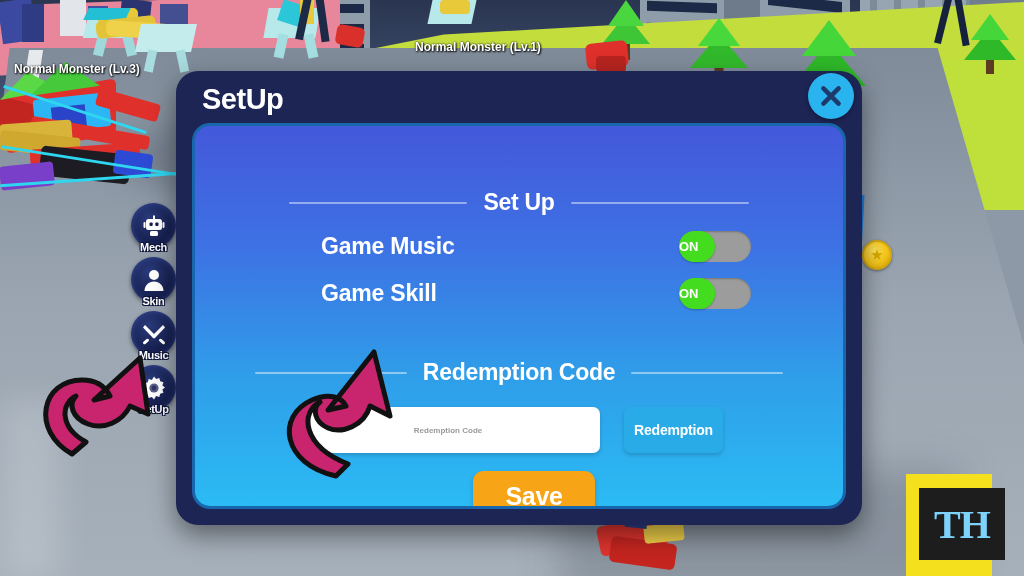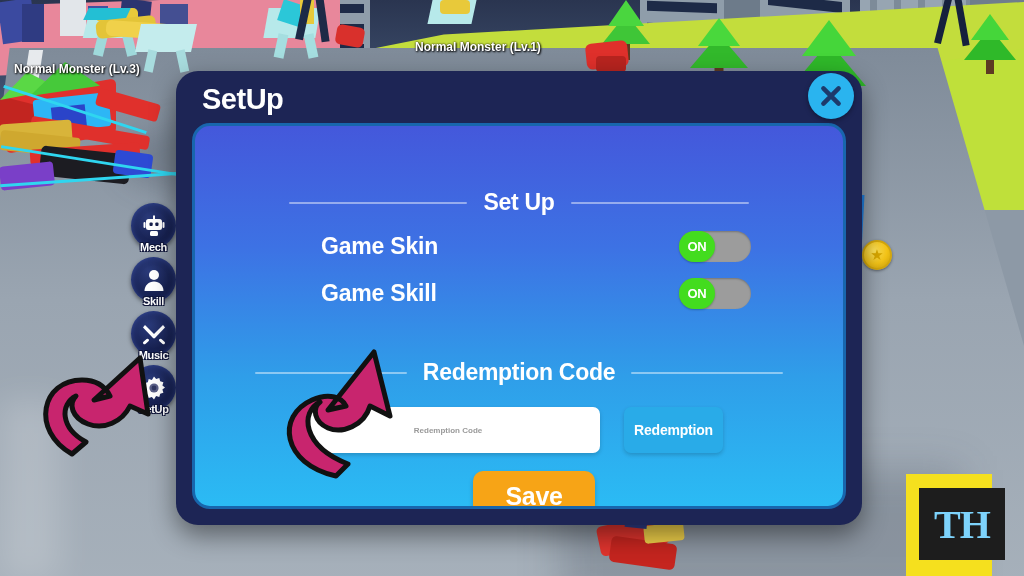--- a/index.html
+++ b/index.html
@@ -92,21 +92,21 @@
 
   .opt-row { position:absolute; left:0; width:100%; height:34px; }
   .opt-label { position:absolute; left:126px; color:#fff; font-size:23px;
       font-weight:bold; font-family:"Liberation Sans", sans-serif;
       letter-spacing:-.2px; top:2px; }
   .toggle { position:absolute; left:484px; top:0; width:72px; height:31px;
       border-radius:16px; background:#9c9c9c; cursor:pointer;
       box-shadow:inset 0 1px 2px rgba(0,0,0,.25); }
   .toggle .knob { position:absolute; left:0; top:0; width:36px; height:31px;
       border-radius:16px; background:#43dc1e; display:flex; align-items:center;
-      justify-content:center; box-shadow:0 1px 2px rgba(0,0,0,.25); }
+      justify-content:flex-start; box-shadow:0 1px 2px rgba(0,0,0,.25); }
   .toggle .knob span { color:#fff; font-size:13px; font-weight:bold;
       font-family:"Liberation Sans", sans-serif; letter-spacing:-.2px; }
 
   #code-input { position:absolute; left:101px; top:281px; width:304px; height:46px;
       background:#fff; border-radius:7px; border:none;
       box-shadow:0 2px 4px rgba(0,0,0,.18); cursor:text;
       font-family:"Liberation Sans", sans-serif; font-size:8px;
       font-weight:bold; color:#9a9a9a; text-align:center; outline:none; }
   #code-input::placeholder { color:#9a9a9a; font-weight:bold; }
 
@@ -283,21 +283,21 @@
       <rect x="20.5" y="8" width="2" height="6" rx="1" fill="#ffffff"></rect>
     </svg>
     <span class="side-label">Mech</span>
   </div>
 
   <div class="side-btn">
     <svg viewBox="0 0 24 24">
       <circle cx="12" cy="7" r="5" fill="#ffffff"></circle>
       <path d="M2.5 23c0-5.4 4.3-9.5 9.5-9.5s9.5 4.1 9.5 9.5z" fill="#ffffff"></path>
     </svg>
-    <span class="side-label">Skill</span>
+    <span class="side-label">Skin</span>
   </div>
 
   <div class="side-btn">
     <svg viewBox="0 0 24 24">
       <path d="M3 3l11 11-2.5 2.5L1 5.5z" fill="#ffffff"></path>
       <path d="M21 3L10 14l2.5 2.5L23 5.5z" fill="#ffffff"></path>
       <rect x="0.5" y="18" width="7" height="3" rx="1.5" fill="#ffffff" transform="rotate(-40 4 19.5)"></rect>
       <rect x="16.5" y="18" width="7" height="3" rx="1.5" fill="#ffffff" transform="rotate(40 20 19.5)"></rect>
     </svg>
     <span class="side-label">Music</span>
@@ -318,21 +318,21 @@
 
   <div id="panel">
 
     <div class="sec-head" style="top:63px;">
       <span class="rule"></span>
       <span class="sec-title">Set Up</span>
       <span class="rule"></span>
     </div>
 
     <div class="opt-row" style="top:105px;">
-      <span class="opt-label">Game Skin</span>
+      <span class="opt-label">Game Music</span>
       <div class="toggle">
         <div class="knob">
           <span>ON</span>
         </div>
       </div>
     </div>
 
     <div class="opt-row" style="top:152px;">
       <span class="opt-label">Game Skill</span>
       <div class="toggle">

